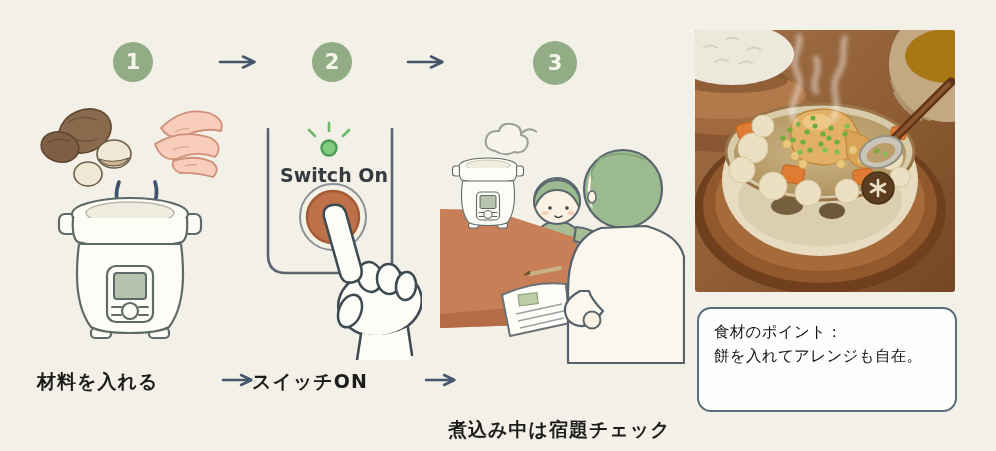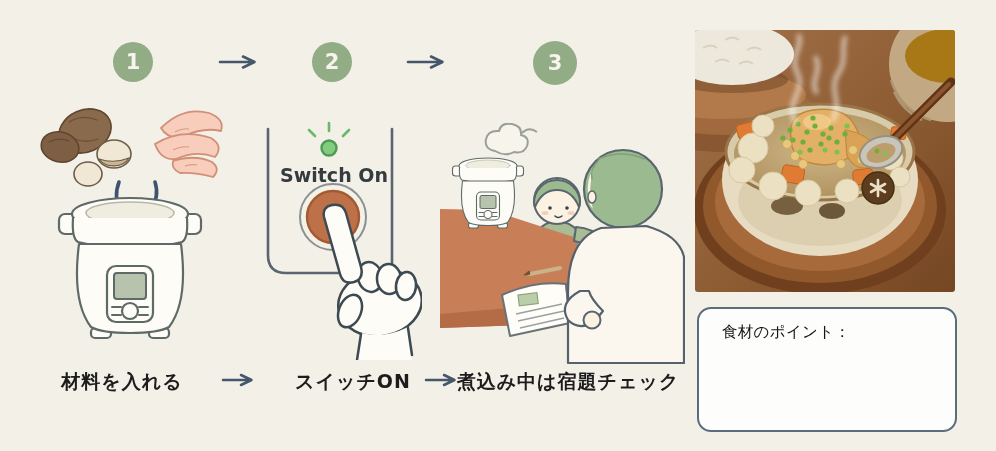--- a/index.html
+++ b/index.html
@@ -8,30 +8,30 @@
     font-family:"DejaVu Sans","Liberation Sans",sans-serif;overflow:hidden;
   }
   .abs{position:absolute;}
   .badge{
     position:absolute;width:40px;height:40px;border-radius:50%;
     background:#92AC86;color:#F6F4EB;display:flex;align-items:center;justify-content:center;
     font-size:21px;font-weight:bold;
   }
   .cap{
     position:absolute;top:368px;height:26px;font-size:19px;font-weight:bold;
-    color:#1c1c1c;text-align:center;letter-spacing:1px;line-height:26px;white-space:nowrap;
+    color:#1c1c1c;text-align:left;letter-spacing:1px;line-height:26px;white-space:nowrap;
   }
   .photo{
     position:absolute;left:695px;top:30px;width:260px;height:262px;
     border-radius:3px;overflow:hidden;
   }
   .note{
-    position:absolute;left:697px;top:307px;width:260px;height:125px;
+    position:absolute;left:697px;top:307px;width:260px;height:105px;
     box-sizing:border-box;border:2.5px solid #5B6C7C;border-radius:14px;
-    background:#FDFDFB;padding:11px 14px 9px 23px;
+    background:#FDFDFB;padding:11px 14px 9px 15px;
     font-size:15.5px;line-height:1.55;color:#141414;font-weight:500;letter-spacing:.3px;
   }
   .note div{white-space:nowrap;}
   svg{display:block;}
 </style>
 </head>
 <body>
 
 <div class="canvas">
 
@@ -176,25 +176,25 @@
       <path d="M128,240 L128,168 Q128,116 161,105 L206,103 Q239,112 244,134 L244,240 Z" fill="#FBF7EE" stroke="#55616B" stroke-width="2.2" stroke-linejoin="round"></path>
       <path d="M140,168 Q118,180 128,197 Q139,208 154,199 L163,188 Q151,176 149,168 Z" fill="#FBF7EE" stroke="#55616B" stroke-width="2.2" stroke-linejoin="round"></path>
       <circle cx="152" cy="197" r="8.5" fill="#FBF2E3" stroke="#5A666E" stroke-width="2"></circle>
     </g>
   </svg>
 
   <div class="cap" style="left:37px;width:170px;">材料を入れる</div>
   <svg class="abs" style="left:221px;top:372px;" width="36" height="16" viewBox="0 0 36 16">
     <path d="M2,8 H28 M20,3 L30.5,8 L20,13" fill="none" stroke="#46566B" stroke-width="2.5" stroke-linecap="round" stroke-linejoin="round"></path>
   </svg>
-  <div class="cap" style="left:268px;width:170px;">スイッチON</div>
+  <div class="cap" style="left:252px;width:170px;">スイッチON</div>
   <svg class="abs" style="left:424px;top:372px;" width="36" height="16" viewBox="0 0 36 16">
     <path d="M2,8 H28 M20,3 L30.5,8 L20,13" fill="none" stroke="#46566B" stroke-width="2.5" stroke-linecap="round" stroke-linejoin="round"></path>
   </svg>
-  <div class="cap" style="left:448px;width:240px;">煮込み中は宿題チェック</div>
+  <div class="cap" style="left:448px;width:240px;margin-top:48px;">煮込み中は宿題チェック</div>
 
   <div class="photo">
     <svg width="260" height="262" viewBox="0 0 260 262">
       <defs>
         <linearGradient id="wood" x1="0" y1="0" x2="1" y2="1">
           <stop offset="0" stop-color="#A4724A"></stop>
             <stop offset="0.55" stop-color="#8D5C33"></stop>
             <stop offset="1" stop-color="#744622"></stop>
         </linearGradient>
         <radialGradient id="broth" cx="0.5" cy="0.45" r="0.7">
@@ -307,15 +307,16 @@
       <g filter="url(#steamBlur)" opacity=".55" stroke="#FFFFFF" stroke-width="5" fill="none" stroke-linecap="round">
         <path d="M100,92 C90,70 112,62 102,42 C94,26 108,18 104,6"></path>
         <path d="M138,90 C148,70 132,60 144,42 C152,30 146,18 150,8"></path>
         <path d="M121,62 C115,50 127,42 121,28"></path>
       </g>
     </svg>
   </div>
 
   <div class="note">
     <div>食材のポイント：</div>
+    <div>餅を入れてアレンジも自在。</div>
   </div>
 
 </div>
 
 </body></html>

